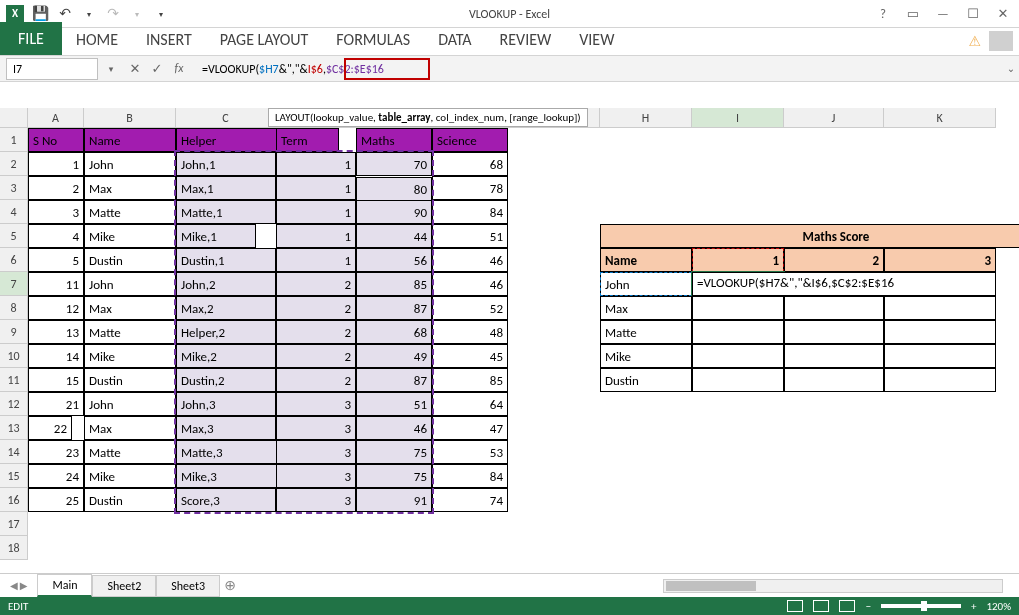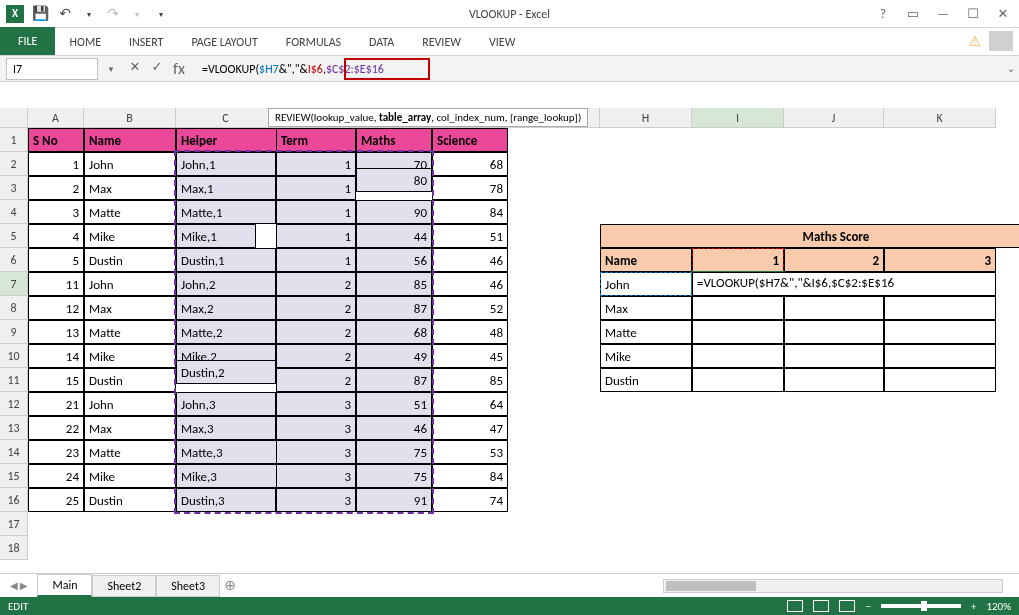--- a/index.html
+++ b/index.html
@@ -9,33 +9,33 @@
 .titlebar { height: 28px; background: #fff; display: flex; align-items: center; border-bottom: 1px solid #d4d4d4; position: relative; }
 .qat { display: flex; align-items: center; gap: 2px; padding-left: 6px; }
 .qat-btn { width: 22px; height: 22px; display: flex; align-items: center; justify-content: center; font-size: 14px; color: #444; cursor: pointer; }
 .excel-logo { width: 18px; height: 18px; background: #217346; color: #fff; font-size: 11px; font-weight: bold; display: flex; align-items: center; justify-content: center; margin-right: 4px; }
 .title-center { position: absolute; left: 50%; transform: translateX(-50%); font-size: 12px; color: #444; }
 .title-right { position: absolute; right: 4px; display: flex; align-items: center; gap: 6px; }
 .win-btn { width: 24px; height: 20px; display: flex; align-items: center; justify-content: center; font-size: 13px; color: #666; cursor: pointer; }
 
 
 .ribbon-tabs { height: 28px; background: #fff; display: flex; align-items: end; border-bottom: 1px solid #d4d4d4; position: relative; }
-.tab { padding: 6px 14px; font-size: 12px; color: #444; cursor: pointer; text-transform: uppercase; }
+.tab { padding: 6px 14px; font-size: 16px; color: #444; cursor: pointer; text-transform: uppercase; }
 .tab.file { background: #217346; color: #fff; padding: 7px 18px; }
 .ribbon-right { position: absolute; right: 6px; bottom: 4px; display: flex; gap: 8px; align-items: center; }
 .warn-icon { color: #f0ad4e; font-size: 14px; }
 .user-icon { width: 24px; height: 20px; background: #d0d0d0; }
 
 
 .formula-row { height: 26px; display: flex; align-items: center; border-bottom: 1px solid #d4d4d4; background: #f3f3f3; }
 .namebox { width: 92px; height: 22px; margin: 0 6px; background: #fff; border: 1px solid #c0c0c0; font-size: 12px; padding: 2px 6px; }
 .nb-dd { width: 14px; text-align: center; color: #666; font-size: 9px; }
 .fb-btns { display: flex; gap: 4px; padding: 0 8px; }
 .fb-btn { width: 18px; text-align: center; font-size: 13px; color: #666; cursor: pointer; }
-.fx { font-size: 16px; color: #666; }
+.fx { font-style: italic; font-size: 12px; color: #666; }
 .formula-input { flex: 1; font-size: 12px; padding: 2px 6px; position: relative; }
 .formula-text span.ref1 { color: #0070c0; }
 .formula-text span.ref2 { color: #c00000; }
 .formula-text span.ref3 { color: #7030a0; }
 .red-box { position: absolute; border: 2px solid #c00000; }
 .fb-expand { width: 16px; text-align: center; color: #666; font-size: 10px; }
 
 
 .func-tip { position: absolute; top: 108px; left: 268px; background: #fff; border: 1px solid #aaa; padding: 2px 6px; font-size: 11px; z-index: 50; }
 .func-tip b { font-weight: bold; }
@@ -45,21 +45,21 @@
 .colhdr-row { display: flex; position: absolute; top: 26px; left: 0; }
 .selectall { width: 28px; height: 20px; background: #f0f0f0; border-right: 1px solid #ccc; border-bottom: 1px solid #ccc; }
 .colhdr { height: 20px; background: #f0f0f0; border-right: 1px solid #ccc; border-bottom: 1px solid #ccc; text-align: center; font-size: 12px; color: #444; line-height: 20px; }
 .colhdr.active { background: #d6e8d5; }
 .rowhdr-col { position: absolute; left: 0; top: 46px; }
 .rowhdr { width: 28px; height: 24px; background: #f0f0f0; border-right: 1px solid #ccc; border-bottom: 1px solid #ccc; text-align: center; font-size: 12px; color: #444; line-height: 24px; }
 .rowhdr.active { background: #d6e8d5; }
 
 .cells { position: absolute; left: 28px; top: 46px; }
 .cell { position: absolute; height: 24px; border-right: 1px solid #d8d8d8; border-bottom: 1px solid #d8d8d8; font-size: 13px; padding: 2px 4px; line-height: 20px; overflow: visible; white-space: nowrap; }
-.hdr-blue { background: #ec4899; font-weight: bold; border: 1px solid #000; }
+.hdr-blue { background: #a21caf; font-weight: normal; border: 1px solid #000; }
 .data-lav { background: #e4dfec; border: 1px solid #000; }
 .data-wht { background: #fff; border: 1px solid #000; }
 .data-r { text-align: right; }
 .hdr-pink { background: #f8cbad; font-weight: bold; border: 1px solid #000; text-align: center; }
 .hdr-peach { background: #f8cbad; font-weight: bold; border: 1px solid #000; }
 .lkup { background: #fff; border: 1px solid #000; }
 
 
 .sel-active { outline: 2px solid #217346; outline-offset: -1px; }
 .marq-blue { outline: 1.5px dashed #0070c0; outline-offset: -1px; }
@@ -135,21 +135,21 @@
   <div class="formula-input">
     <span class="formula-text">
       <span>=VLOOKUP(</span><span class="ref1">$H7</span><span>&amp;","&amp;</span><span class="ref2">I$6</span><span>,</span><span class="ref3">$C$2:$E$16</span>
     </span>
     <div class="red-box" style="left:148px;top:-2px;width:86px;height:22px"></div>
   </div>
   <div class="fb-expand">⌄</div>
 </div>
 
 <div class="func-tip">
-  <span>REVIEW(lookup_value, </span><b>table_array</b><span>, col_index_num, [range_lookup])</span>
+  <span>LAYOUT(lookup_value, </span><b>table_array</b><span>, col_index_num, [range_lookup])</span>
 </div>
 
 <div class="grid-wrap">
   <div class="colhdr-row" id="colhdrs">
       <div class="selectall"></div>
       <div class="colhdr" style="width:56px">A</div>
       <div class="colhdr" style="width:92px">B</div>
       <div class="colhdr" style="width:100px">C</div>
       <div class="colhdr" style="width:80px">D</div>
       <div class="colhdr" style="width:76px">E</div>
@@ -177,34 +177,34 @@
       <div class="rowhdr">14</div>
       <div class="rowhdr">15</div>
       <div class="rowhdr">16</div>
       <div class="rowhdr">17</div>
       <div class="rowhdr">18</div>
     </div>
   <div class="cells" id="cells">
       <div class="cell hdr-blue" style="left:0px;top:0;width:56px">S No</div>
       <div class="cell hdr-blue" style="left:56px;top:0;width:92px">Name</div>
       <div class="cell hdr-blue" style="left:148px;top:0;width:114px">Helper</div>
-      <div class="cell hdr-blue" style="left:248px;top:0;width:80px">Term</div>
+      <div class="cell hdr-blue" style="left:248px;top:0;width:63px">Term</div>
       <div class="cell hdr-blue" style="left:328px;top:0;width:76px">Maths</div>
       <div class="cell hdr-blue" style="left:404px;top:0;width:76px">Science</div>
       <div class="cell data-wht data-r" style="left:0px;top:24px;width:56px">1</div>
       <div class="cell data-wht" style="left:56px;top:24px;width:92px">John</div>
       <div class="cell data-lav" style="left:148px;top:24px;width:100px">John,1</div>
       <div class="cell data-lav data-r" style="left:248px;top:24px;width:80px">1</div>
       <div class="cell data-lav data-r" style="left:328px;top:24px;width:76px">70</div>
       <div class="cell data-wht data-r" style="left:404px;top:24px;width:76px">68</div>
       <div class="cell data-wht data-r" style="left:0px;top:48px;width:56px">2</div>
       <div class="cell data-wht" style="left:56px;top:48px;width:92px">Max</div>
       <div class="cell data-lav" style="left:148px;top:48px;width:100px">Max,1</div>
       <div class="cell data-lav data-r" style="left:248px;top:48px;width:80px">1</div>
-      <div class="cell data-lav data-r" style="left:328px;top:40px;width:76px">80</div>
+      <div class="cell data-lav data-r" style="left:328px;top:49px;width:76px">80</div>
       <div class="cell data-wht data-r" style="left:404px;top:48px;width:76px">78</div>
       <div class="cell data-wht data-r" style="left:0px;top:72px;width:56px">3</div>
       <div class="cell data-wht" style="left:56px;top:72px;width:92px">Matte</div>
       <div class="cell data-lav" style="left:148px;top:72px;width:100px">Matte,1</div>
       <div class="cell data-lav data-r" style="left:248px;top:72px;width:80px">1</div>
       <div class="cell data-lav data-r" style="left:328px;top:72px;width:76px">90</div>
       <div class="cell data-wht data-r" style="left:404px;top:72px;width:76px">84</div>
       <div class="cell data-wht data-r" style="left:0px;top:96px;width:56px">4</div>
       <div class="cell data-wht" style="left:56px;top:96px;width:92px">Mike</div>
       <div class="cell data-lav" style="left:148px;top:96px;width:80px">Mike,1</div>
@@ -224,63 +224,63 @@
       <div class="cell data-lav data-r" style="left:328px;top:144px;width:76px">85</div>
       <div class="cell data-wht data-r" style="left:404px;top:144px;width:76px">46</div>
       <div class="cell data-wht data-r" style="left:0px;top:168px;width:56px">12</div>
       <div class="cell data-wht" style="left:56px;top:168px;width:92px">Max</div>
       <div class="cell data-lav" style="left:148px;top:168px;width:100px">Max,2</div>
       <div class="cell data-lav data-r" style="left:248px;top:168px;width:80px">2</div>
       <div class="cell data-lav data-r" style="left:328px;top:168px;width:76px">87</div>
       <div class="cell data-wht data-r" style="left:404px;top:168px;width:76px">52</div>
       <div class="cell data-wht data-r" style="left:0px;top:192px;width:56px">13</div>
       <div class="cell data-wht" style="left:56px;top:192px;width:92px">Matte</div>
-      <div class="cell data-lav" style="left:148px;top:192px;width:100px">Matte,2</div>
+      <div class="cell data-lav" style="left:148px;top:192px;width:100px">Helper,2</div>
       <div class="cell data-lav data-r" style="left:248px;top:192px;width:80px">2</div>
       <div class="cell data-lav data-r" style="left:328px;top:192px;width:76px">68</div>
       <div class="cell data-wht data-r" style="left:404px;top:192px;width:76px">48</div>
       <div class="cell data-wht data-r" style="left:0px;top:216px;width:56px">14</div>
       <div class="cell data-wht" style="left:56px;top:216px;width:92px">Mike</div>
       <div class="cell data-lav" style="left:148px;top:216px;width:100px">Mike,2</div>
       <div class="cell data-lav data-r" style="left:248px;top:216px;width:80px">2</div>
       <div class="cell data-lav data-r" style="left:328px;top:216px;width:76px">49</div>
       <div class="cell data-wht data-r" style="left:404px;top:216px;width:76px">45</div>
       <div class="cell data-wht data-r" style="left:0px;top:240px;width:56px">15</div>
       <div class="cell data-wht" style="left:56px;top:240px;width:92px">Dustin</div>
-      <div class="cell data-lav" style="left:148px;top:232px;width:100px">Dustin,2</div>
+      <div class="cell data-lav" style="left:148px;top:240px;width:100px">Dustin,2</div>
       <div class="cell data-lav data-r" style="left:248px;top:240px;width:80px">2</div>
       <div class="cell data-lav data-r" style="left:328px;top:240px;width:76px">87</div>
       <div class="cell data-wht data-r" style="left:404px;top:240px;width:76px">85</div>
       <div class="cell data-wht data-r" style="left:0px;top:264px;width:56px">21</div>
       <div class="cell data-wht" style="left:56px;top:264px;width:92px">John</div>
       <div class="cell data-lav" style="left:148px;top:264px;width:100px">John,3</div>
       <div class="cell data-lav data-r" style="left:248px;top:264px;width:80px">3</div>
       <div class="cell data-lav data-r" style="left:328px;top:264px;width:76px">51</div>
       <div class="cell data-wht data-r" style="left:404px;top:264px;width:76px">64</div>
-      <div class="cell data-wht data-r" style="left:0px;top:288px;width:56px">22</div>
+      <div class="cell data-wht data-r" style="left:0px;top:288px;width:44px">22</div>
       <div class="cell data-wht" style="left:56px;top:288px;width:92px">Max</div>
       <div class="cell data-lav" style="left:148px;top:288px;width:100px">Max,3</div>
       <div class="cell data-lav data-r" style="left:248px;top:288px;width:80px">3</div>
       <div class="cell data-lav data-r" style="left:328px;top:288px;width:76px">46</div>
       <div class="cell data-wht data-r" style="left:404px;top:288px;width:76px">47</div>
       <div class="cell data-wht data-r" style="left:0px;top:312px;width:56px">23</div>
       <div class="cell data-wht" style="left:56px;top:312px;width:92px">Matte</div>
       <div class="cell data-lav" style="left:148px;top:312px;width:120px">Matte,3</div>
       <div class="cell data-lav data-r" style="left:248px;top:312px;width:80px">3</div>
       <div class="cell data-lav data-r" style="left:328px;top:312px;width:76px">75</div>
       <div class="cell data-wht data-r" style="left:404px;top:312px;width:76px">53</div>
       <div class="cell data-wht data-r" style="left:0px;top:336px;width:56px">24</div>
       <div class="cell data-wht" style="left:56px;top:336px;width:92px">Mike</div>
       <div class="cell data-lav" style="left:148px;top:336px;width:104px">Mike,3</div>
       <div class="cell data-lav data-r" style="left:248px;top:336px;width:80px">3</div>
       <div class="cell data-lav data-r" style="left:328px;top:336px;width:76px">75</div>
       <div class="cell data-wht data-r" style="left:404px;top:336px;width:76px">84</div>
       <div class="cell data-wht data-r" style="left:0px;top:360px;width:56px">25</div>
       <div class="cell data-wht" style="left:56px;top:360px;width:92px">Dustin</div>
-      <div class="cell data-lav" style="left:148px;top:360px;width:100px">Dustin,3</div>
+      <div class="cell data-lav" style="left:148px;top:360px;width:100px">Score,3</div>
       <div class="cell data-lav data-r" style="left:248px;top:360px;width:80px">3</div>
       <div class="cell data-lav data-r" style="left:328px;top:360px;width:76px">91</div>
       <div class="cell data-wht data-r" style="left:404px;top:360px;width:76px">74</div>
       <div class="cell hdr-pink" style="left:572px;top:96px;width:472px">Maths Score</div>
       <div class="cell hdr-peach" style="left:572px;top:120px;width:92px">Name</div>
       <div class="cell hdr-peach data-r marq-red" style="left:664px;top:120px;width:92px">1</div>
       <div class="cell hdr-peach data-r" style="left:756px;top:120px;width:100px">2</div>
       <div class="cell hdr-peach data-r" style="left:856px;top:120px;width:112px">3</div>
       <div class="cell lkup marq-blue" style="left:572px;top:144px;width:92px">John</div>
       <div class="cell lkup sel-active" style="left:664px;top:144px;width:92px"></div>

